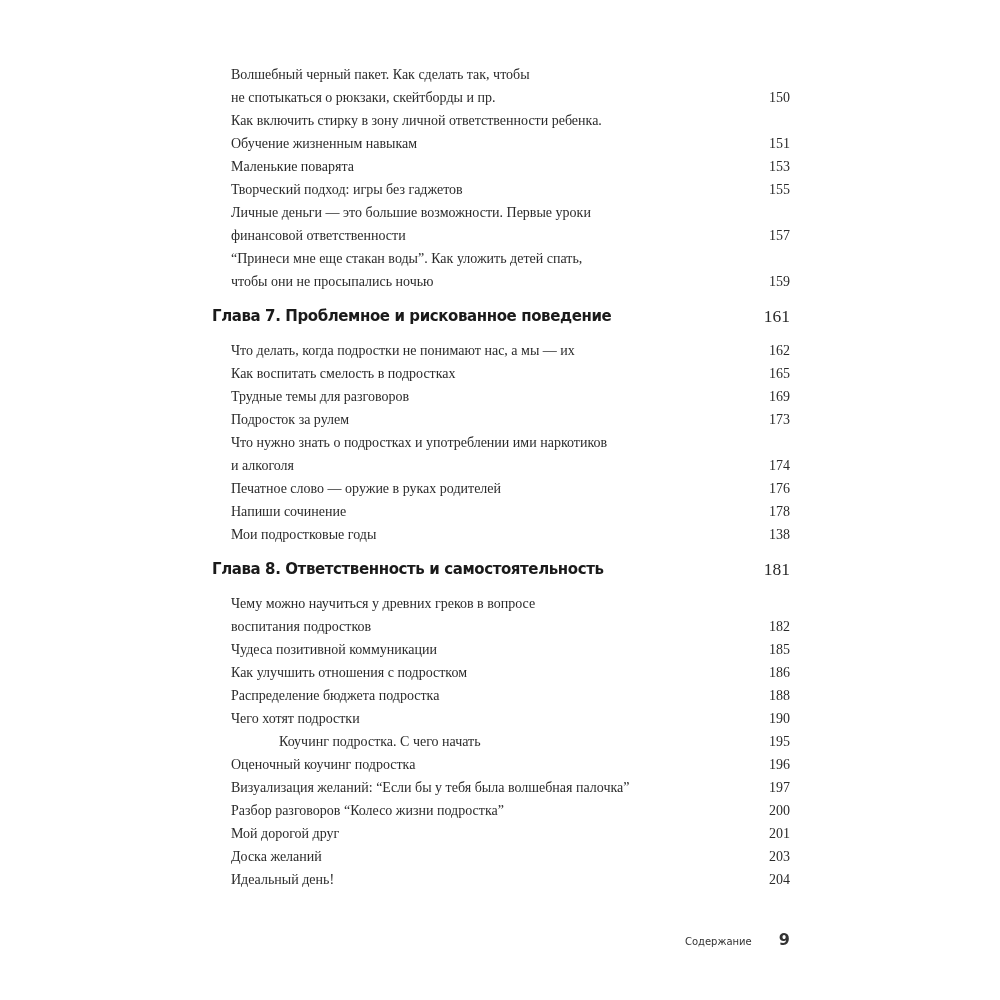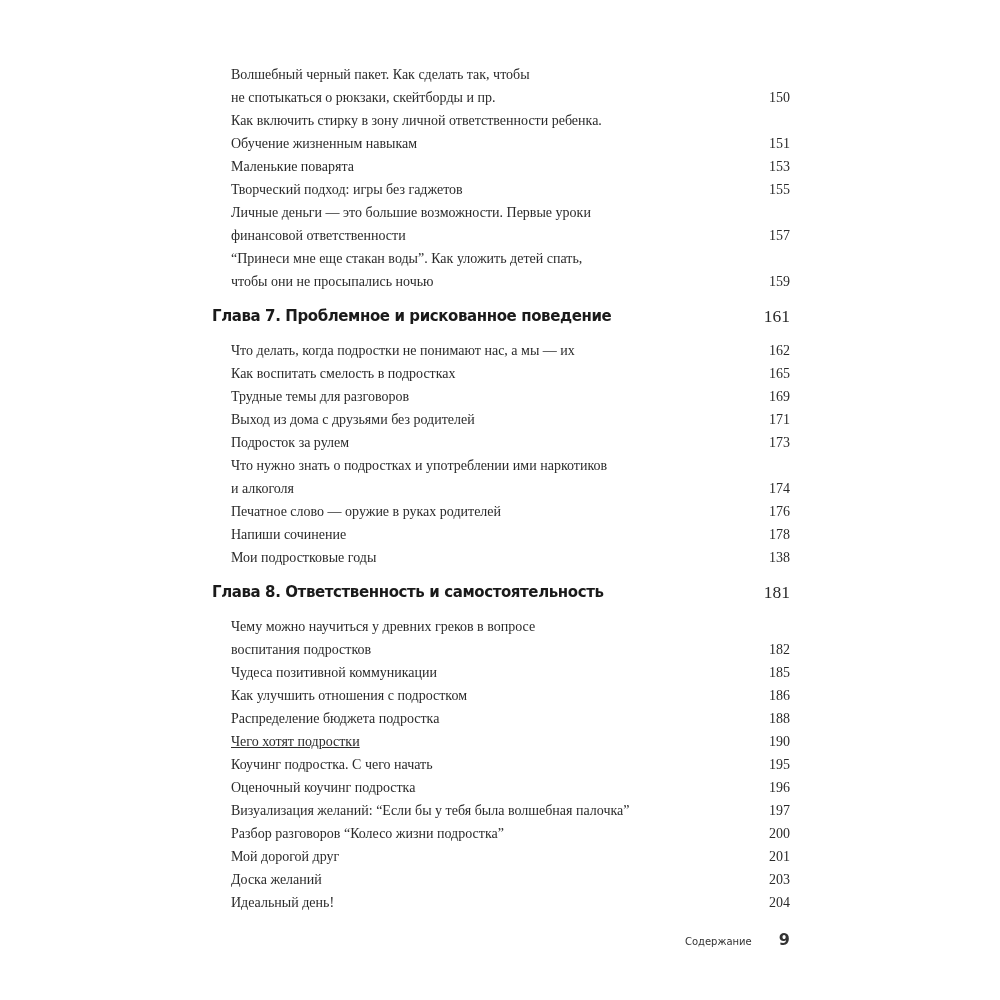--- a/index.html
+++ b/index.html
@@ -80,26 +80,20 @@
         <span class="pg">165</span>
       </div>
       <div class="entry">
         <span class="title">
           <span style="display: block;">Трудные темы для разговоров</span>
         </span>
         <span class="pg">169</span>
       </div>
       <div class="entry">
         <span class="title">
-          <span style="display: block;">Выход из дома с друзьями без родителей</span>
-        </span>
-        <span class="pg">171</span>
-      </div>
-      <div class="entry">
-        <span class="title">
           <span style="display: block;">Подросток за рулем</span>
         </span>
         <span class="pg">173</span>
       </div>
       <div class="entry">
         <span class="title">
           <span style="display: block;">Что нужно знать о подростках и употреблении ими наркотиков</span>
           <span style="display: block;">и алкоголя</span>
         </span>
         <span class="pg">174</span>
@@ -148,27 +142,27 @@
         <span class="pg">186</span>
       </div>
       <div class="entry">
         <span class="title">
           <span style="display: block;">Распределение бюджета подростка</span>
         </span>
         <span class="pg">188</span>
       </div>
       <div class="entry">
         <span class="title">
-          <span style="display: block; text-decoration: underline;">Чего хотят подростки</span>
+          <span style="display: block;">Чего хотят подростки</span>
         </span>
         <span class="pg">190</span>
       </div>
       <div class="entry">
         <span class="title">
-          <span style="display: block;">Коучинг подростка. С чего начать</span>
+          <span style="display: block; margin-left: 48px;">Коучинг подростка. С чего начать</span>
         </span>
         <span class="pg">195</span>
       </div>
       <div class="entry">
         <span class="title">
           <span style="display: block;">Оценочный коучинг подростка</span>
         </span>
         <span class="pg">196</span>
       </div>
       <div class="entry">

